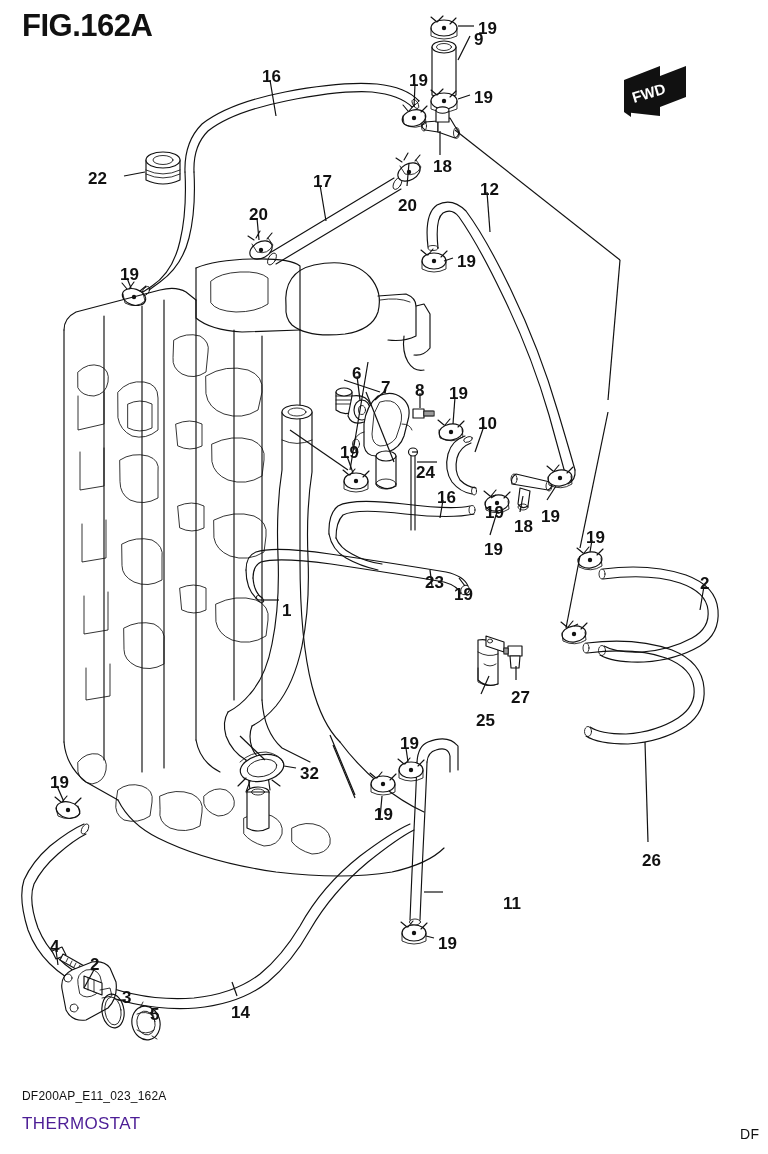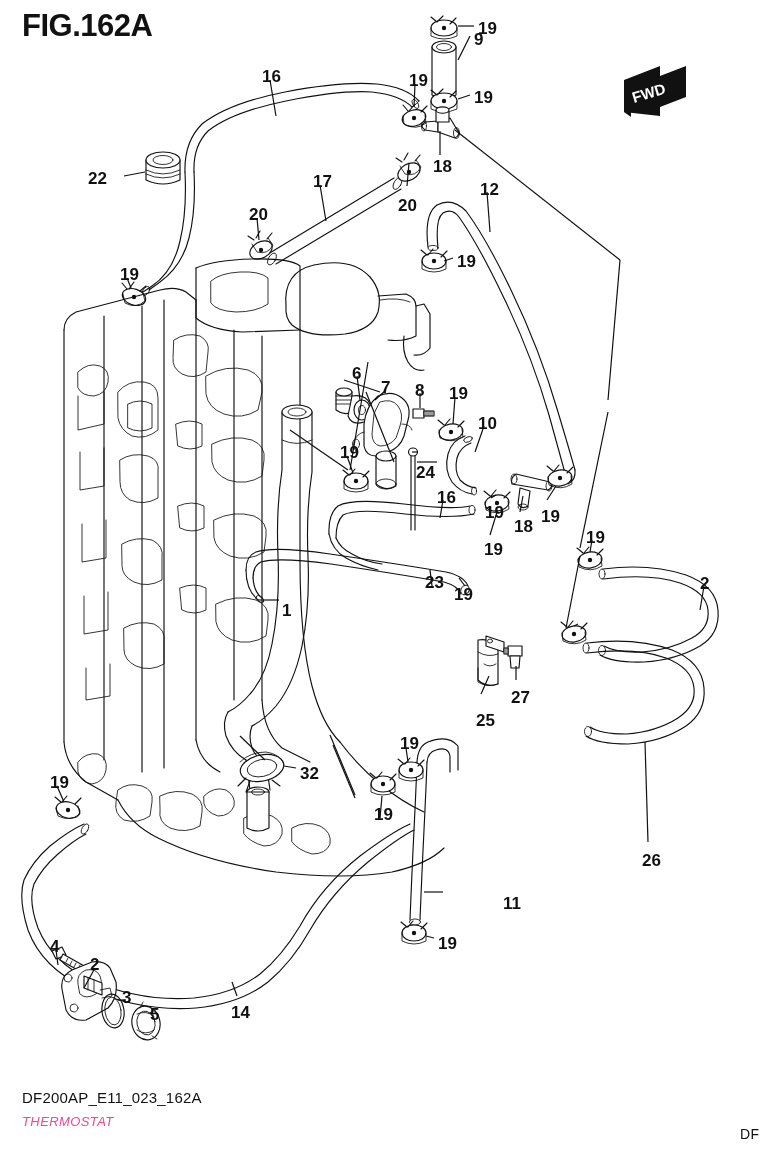--- a/index.html
+++ b/index.html
@@ -8,25 +8,25 @@
     font-family:"Liberation Sans", sans-serif;
     color:#1a1a1a;
   }
   .fig-title{
     position:absolute;left:22px;top:8px;
     font-size:31px;font-weight:700;letter-spacing:-0.5px;
     color:#111;
   }
   .footer-code{
     position:absolute;left:22px;top:1089px;
-    font-size:15px;letter-spacing:0.2px;color:#111;
+    font-size:12px;letter-spacing:0.2px;color:#111;
   }
   .footer-name{
     position:absolute;left:22px;top:1114px;
-    font-size:13px;letter-spacing:0.4px;color:#ec4899;font-style:italic;
+    font-size:17px;letter-spacing:0.4px;color:#4c1d95;
   }
   .footer-right{
     position:absolute;left:740px;top:1126px;
     font-size:14px;letter-spacing:0.3px;color:#111;
     white-space:nowrap;overflow:hidden;width:28px;
   }
   .diagram{
     position:absolute;left:0;top:0;width:768px;height:1154px;
   }
   .callout{

